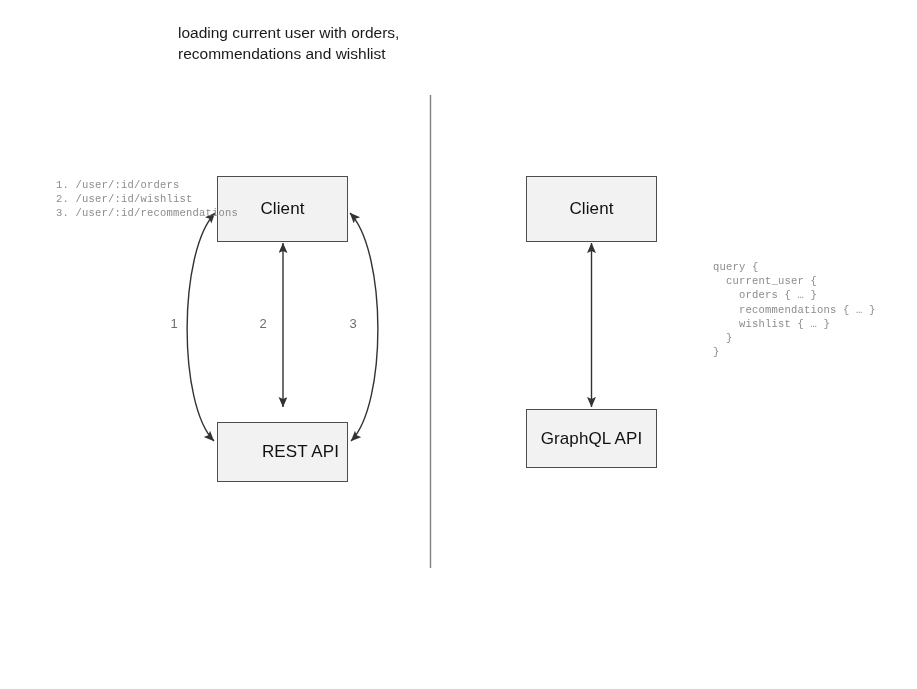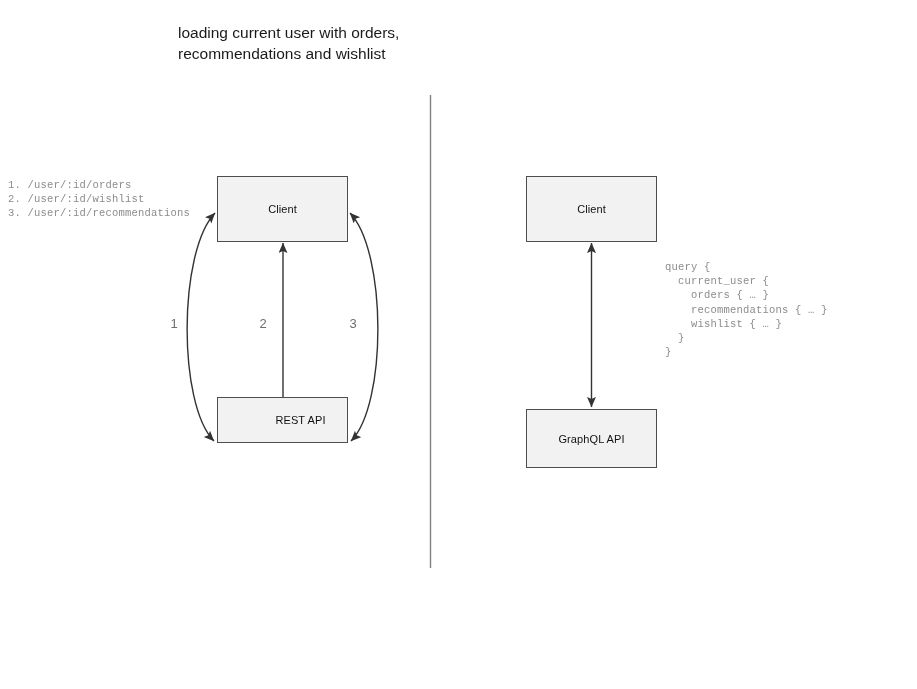--- a/index.html
+++ b/index.html
@@ -36,41 +36,42 @@
     white-space: pre-line;
   }
   .node-box {
     position: absolute;
     box-sizing: border-box;
     background: #f2f2f2;
     border: 1.3px solid #4d4d4d;
     display: flex;
     align-items: center;
     justify-content: center;
-    font-size: 11px;
+    font-size: 17px;
     color: #111111;
     font-family: "Liberation Sans", sans-serif;
     letter-spacing: 0.1px;
   }
   .edge-number {
     position: absolute;
     font-size: 13px;
     color: #6e6e6e;
     font-family: "Liberation Sans", sans-serif;
     text-align: center;
     width: 20px;
   }
   .code-block {
     position: absolute;
     font-family: "Liberation Mono", "DejaVu Sans Mono", monospace;
     font-size: 10.5px;
     line-height: 14.2px;
     color: #8c8c8c;
     white-space: pre;
     letter-spacing: 0.2px;
+    margin-left: 48px;
   }
   .rest-list {
     left: 8px;
     top: 178px;
   }
   .gql-query {
     left: 665px;
     top: 260px;
   }
   svg.overlay {
@@ -107,21 +108,21 @@
 
     <path d="M 283,243 L 283,407" fill="none" stroke="#333333" stroke-width="1.4" marker-start="url(#arrowStart)" marker-end="url(#arrowEnd)"></path>
 
     <path d="M 350,213 C 387,252 387,405 351,441" fill="none" stroke="#333333" stroke-width="1.4" marker-start="url(#arrowStart)" marker-end="url(#arrowEnd)"></path>
 
     <path d="M 591.5,243 L 591.5,407" fill="none" stroke="#333333" stroke-width="1.4" marker-start="url(#arrowStart)" marker-end="url(#arrowEnd)"></path>
   </svg>
 
   <div class="node-box" style="left:217px; top:176px; width:131px; height:66px;">Client</div>
 
-  <div class="node-box" style="left:217px; top:397px; width:131px; height:46px;padding-left:36px;">REST API</div>
+  <div class="node-box" style="left:217px; top:422px; width:131px; height:60px;padding-left:36px;">REST API</div>
 
   <div class="edge-number" style="left:164px; top:316px;">1</div>
   <div class="edge-number" style="left:253px; top:316px;">2</div>
   <div class="edge-number" style="left:343px; top:316px;">3</div>
 
   <div class="code-block rest-list">1. /user/:id/orders
 2. /user/:id/wishlist
 3. /user/:id/recommendations</div>
 
   <div class="node-box" style="left:526px; top:176px; width:131px; height:66px;">Client</div>

